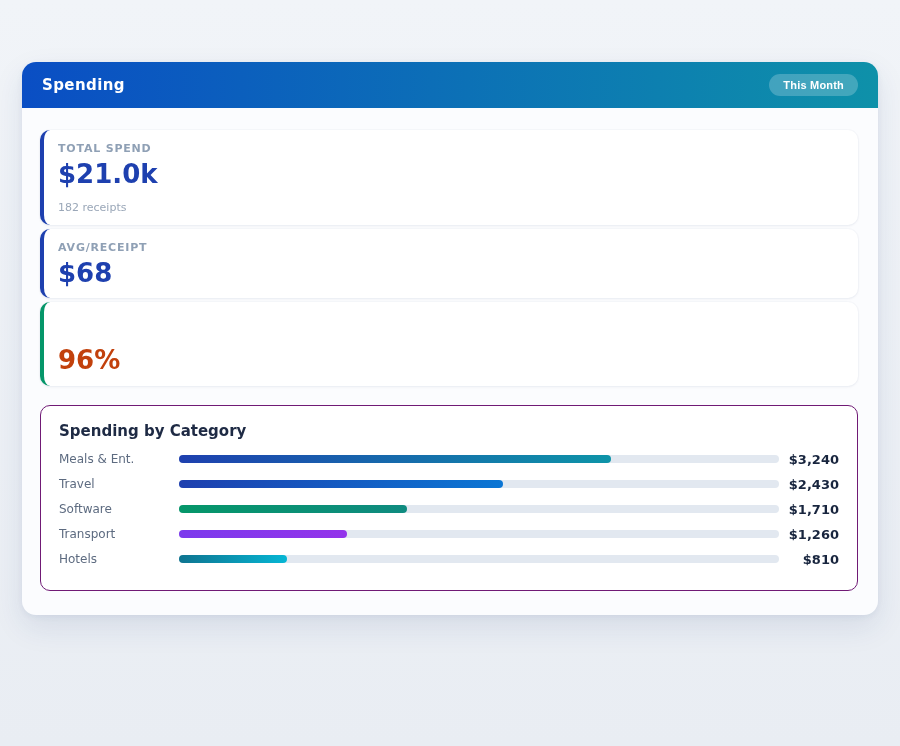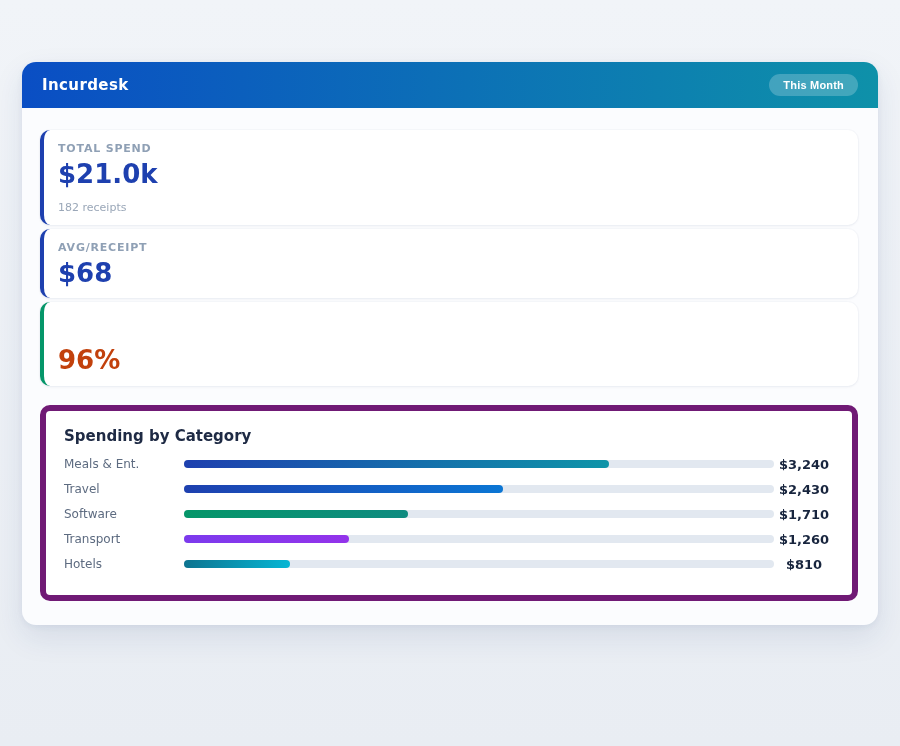--- a/index.html
+++ b/index.html
@@ -68,21 +68,21 @@
     line-height: 1.1;
   }
   .stat-sub {
     font-size: 11px;
     color: #9aa7b8;
     margin-top: 12px;
   }
   .stat-sub:empty { margin-top: 0; }
   .chart-card {
     background: #ffffff;
-    border: 6px solid #701a75;
+    border: 1px solid #701a75;
     border-radius: 10px;
     margin-top: 19px;
     padding: 16px 18px 18px;
   }
   .chart-title {
     font-size: 15px;
     font-weight: bold;
     color: #1e2a44;
     margin-bottom: 7px;
   }
@@ -106,32 +106,32 @@
   }
   .chart-fill {
     position: absolute;
     left: 0; top: 0;
     height: 8px;
     border-radius: 4px;
   }
   .chart-value {
     width: 60px;
     flex: none;
-    text-align: center;
+    text-align: right;
     font-size: 13px;
     font-weight: bold;
     color: #18253e;
   }
 </style>
 </head>
 <body>
 
 <div class="app">
   <div class="header" style="background: linear-gradient(90deg, rgb(10, 78, 196) 0%, rgb(14, 145, 169) 100%);">
-    <div class="app-title">Incurdesk</div>
+    <div class="app-title">Spending</div>
     <button class="period-badge">This Month</button>
   </div>
 
   <div class="content">
 
     <div class="stat-card" style="border-left-color: rgb(30, 64, 175);">
       <div class="stat-label">TOTAL SPEND</div>
       <div class="stat-value" style="color: rgb(30, 64, 175);">$21.0k</div>
       <div class="stat-sub">182 receipts</div>
     </div>

